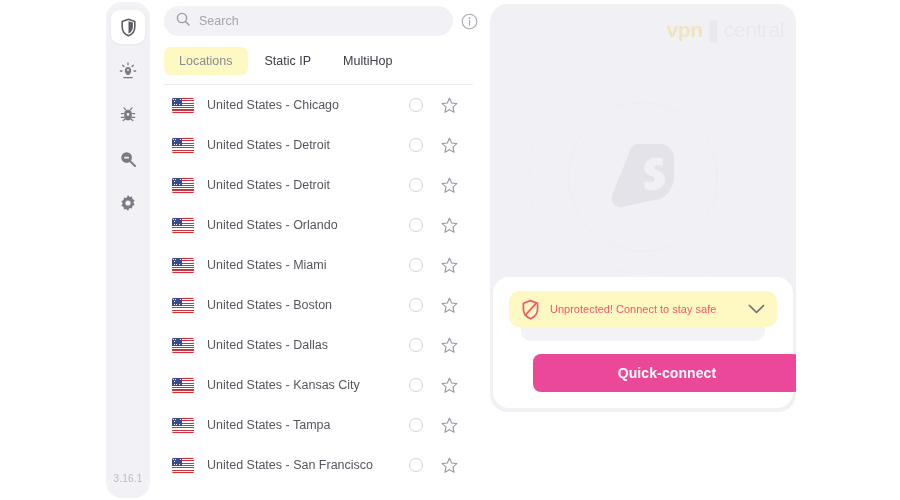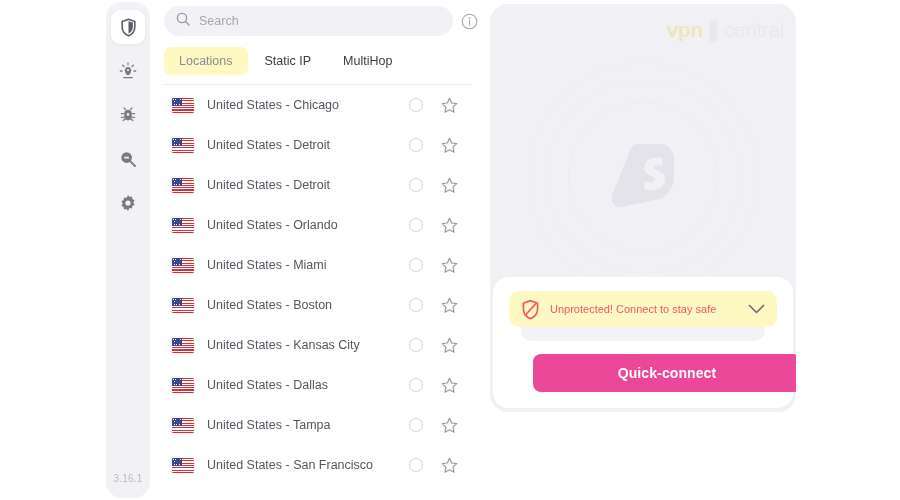--- a/index.html
+++ b/index.html
@@ -440,34 +440,34 @@
             <svg width="17" height="17" viewBox="0 0 17 17" fill="none">
               <path d="M8.5 1.3 10.7 6l5.1.6-3.8 3.5 1 5.1-4.5-2.5L4 15.2l1-5.1L1.2 6.6 6.3 6 8.5 1.3Z" stroke="currentColor" stroke-width="1.2" stroke-linejoin="round"></path>
             </svg>
           </span>
         </div>
         <div class="row">
           <span class="flag">
             <span class="stripes"></span>
             <span class="canton"></span>
           </span>
+          <span class="row-label">United States - Dallas</span>
+          <span class="row-radio"></span>
+          <span class="row-star">
+            <svg width="17" height="17" viewBox="0 0 17 17" fill="none">
+              <path d="M8.5 1.3 10.7 6l5.1.6-3.8 3.5 1 5.1-4.5-2.5L4 15.2l1-5.1L1.2 6.6 6.3 6 8.5 1.3Z" stroke="currentColor" stroke-width="1.2" stroke-linejoin="round"></path>
+            </svg>
+          </span>
+        </div>
+        <div class="row">
+          <span class="flag">
+            <span class="stripes"></span>
+            <span class="canton"></span>
+          </span>
           <span class="row-label">United States - Kansas City</span>
-          <span class="row-radio"></span>
-          <span class="row-star">
-            <svg width="17" height="17" viewBox="0 0 17 17" fill="none">
-              <path d="M8.5 1.3 10.7 6l5.1.6-3.8 3.5 1 5.1-4.5-2.5L4 15.2l1-5.1L1.2 6.6 6.3 6 8.5 1.3Z" stroke="currentColor" stroke-width="1.2" stroke-linejoin="round"></path>
-            </svg>
-          </span>
-        </div>
-        <div class="row">
-          <span class="flag">
-            <span class="stripes"></span>
-            <span class="canton"></span>
-          </span>
-          <span class="row-label">United States - Dallas</span>
           <span class="row-radio"></span>
           <span class="row-star">
             <svg width="17" height="17" viewBox="0 0 17 17" fill="none">
               <path d="M8.5 1.3 10.7 6l5.1.6-3.8 3.5 1 5.1-4.5-2.5L4 15.2l1-5.1L1.2 6.6 6.3 6 8.5 1.3Z" stroke="currentColor" stroke-width="1.2" stroke-linejoin="round"></path>
             </svg>
           </span>
         </div>
         <div class="row">
           <span class="flag">
             <span class="stripes"></span>

